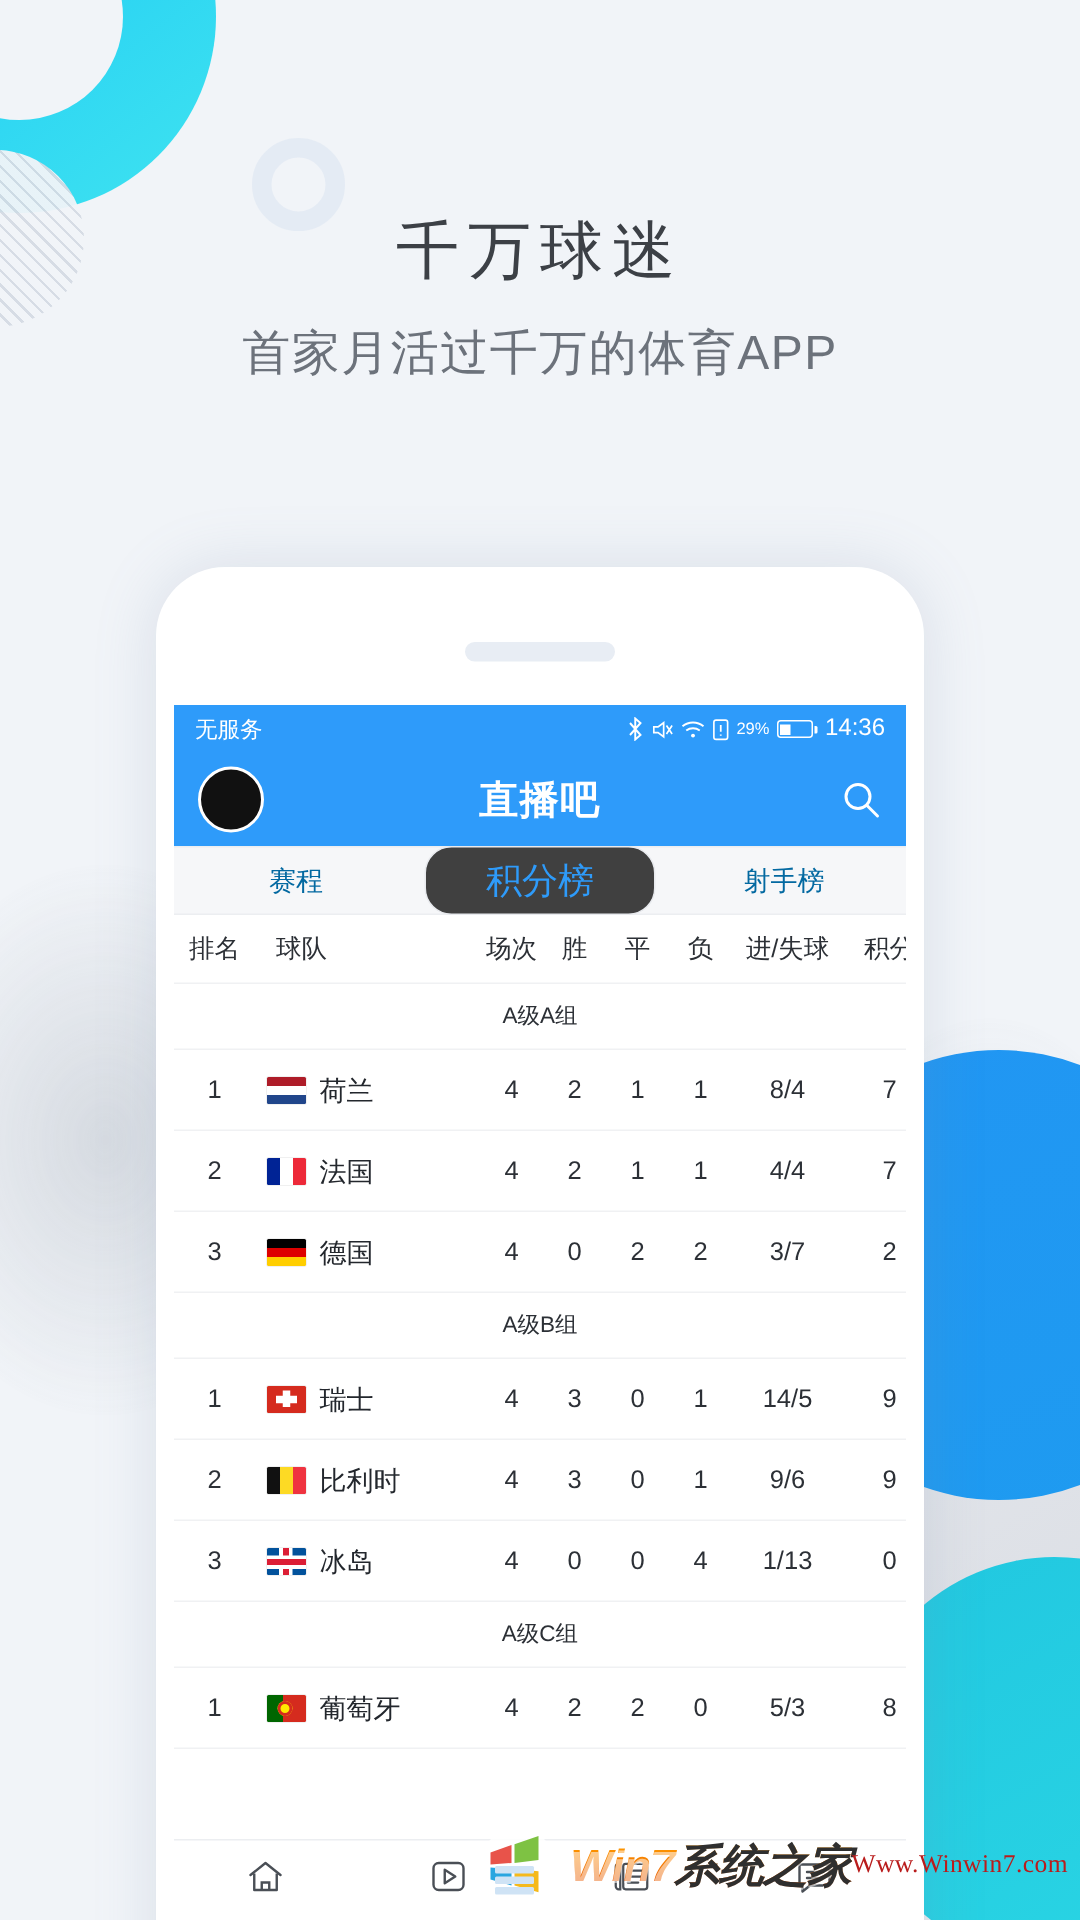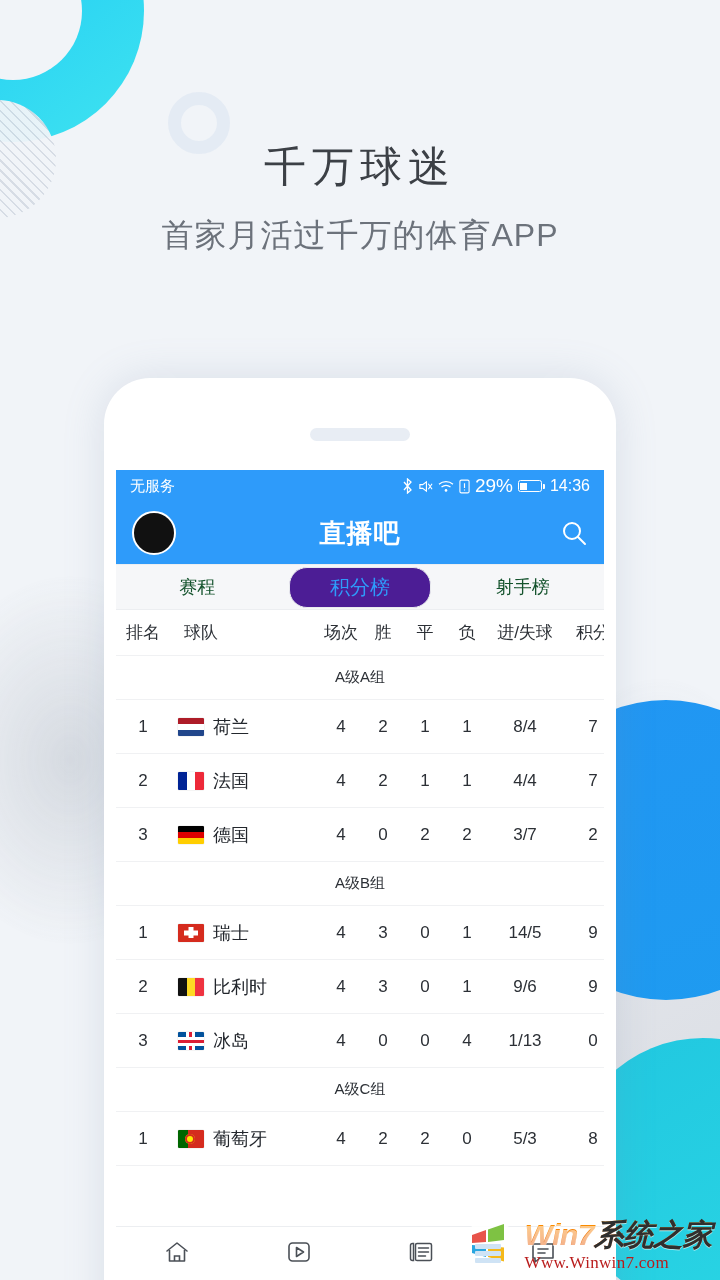--- a/index.html
+++ b/index.html
@@ -137,21 +137,21 @@
     height: 32px;
     background: #2e9bfa;
     display: flex; align-items: center;
     padding: 0 14px;
     color: #fff;
     font-size: 15px;
   }
   .sb-left { flex: 0 0 auto; }
   .sb-right { margin-left: auto; display: flex; align-items: center; gap: 5px; }
   .sb-icon { display: inline-flex; align-items: center; }
-  .sb-pct { font-size: 19px; }
+  .sb-pct { font-size: 11px; }
   .sb-time { font-size: 16px; margin-left: 3px; }
   .batt {
     width: 24px; height: 12px; border: 1.6px solid #fff; border-radius: 2.5px;
     position: relative; display: inline-block;
   }
   .batt::after {
     content: ""; position: absolute; right: -4px; top: 3px;
     width: 2px; height: 5px; background: #fff; border-radius: 0 1px 1px 0;
   }
   .batt > i { position:absolute; left:1.5px; top:1.5px; bottom:1.5px; width:7px; background:#fff; display:block; }
@@ -192,29 +192,29 @@
   }
 
   
   .subtabs {
     height: 46px; background: #f6f7f9;
     display: flex; align-items: center;
     border-top: 1px solid #eceef1;
     border-bottom: 1px solid #eceef1;
   }
   .subtab {
-    flex: 1; text-align: center; font-size: 18px; color: #14532d;
+    flex: 1; text-align: center; font-size: 18px; color: #0369a1;
   }
   .subtab-pill {
     flex: 1; display: flex; justify-content: center;
   }
   .subtab-pill span {
     display: inline-block;
-    background: #4c1d95; color: #2e9bfa;
-    font-size: 20px;
+    background: #404040; color: #2e9bfa;
+    font-size: 24px;
     padding: 6px 40px; border-radius: 18px;
     border: 1px solid #e8eaee;
   }
 
   
   .thead, .trow {
     display: flex; align-items: center;
     font-size: 17px; color: #2c3036;
     border-bottom: 1px solid #f0f1f3;
   }
@@ -274,21 +274,21 @@
   }
   .navitem { flex: 1; display: flex; align-items: center; justify-content: center; }
 
   
   .watermark {
     position: absolute; right: 8px; bottom: 8px;
     display: flex; align-items: center; gap: 8px;
     z-index: 40;
   }
   .wm-logo { width: 54px; height: 54px; position: relative; }
-  .wm-text { display: flex; flex-direction: column; line-height: 1; }
+  .wm-text { display: flex; flex-direction: row; line-height: 1; }
   .wm-main {
     font-size: 30px; font-weight: 700; font-style: italic;
     letter-spacing: -.5px;
     background: linear-gradient(#ff9a00, #e24a00);
     -webkit-background-clip: text; background-clip: text; color: transparent;
     text-shadow: 0 1px 0 rgba(255,255,255,.55);
   }
   .wm-main .cn { color: #2f2f2f; -webkit-text-fill-color: #2f2f2f; }
   .wm-sub {
     font-family: "Liberation Serif", serif;

